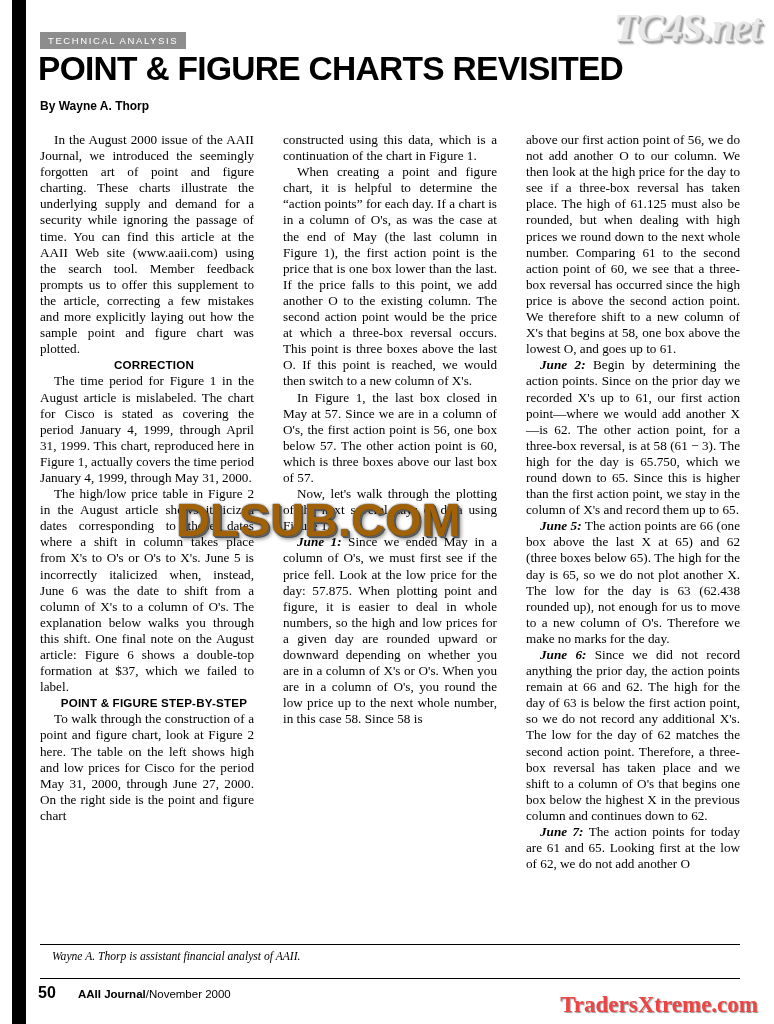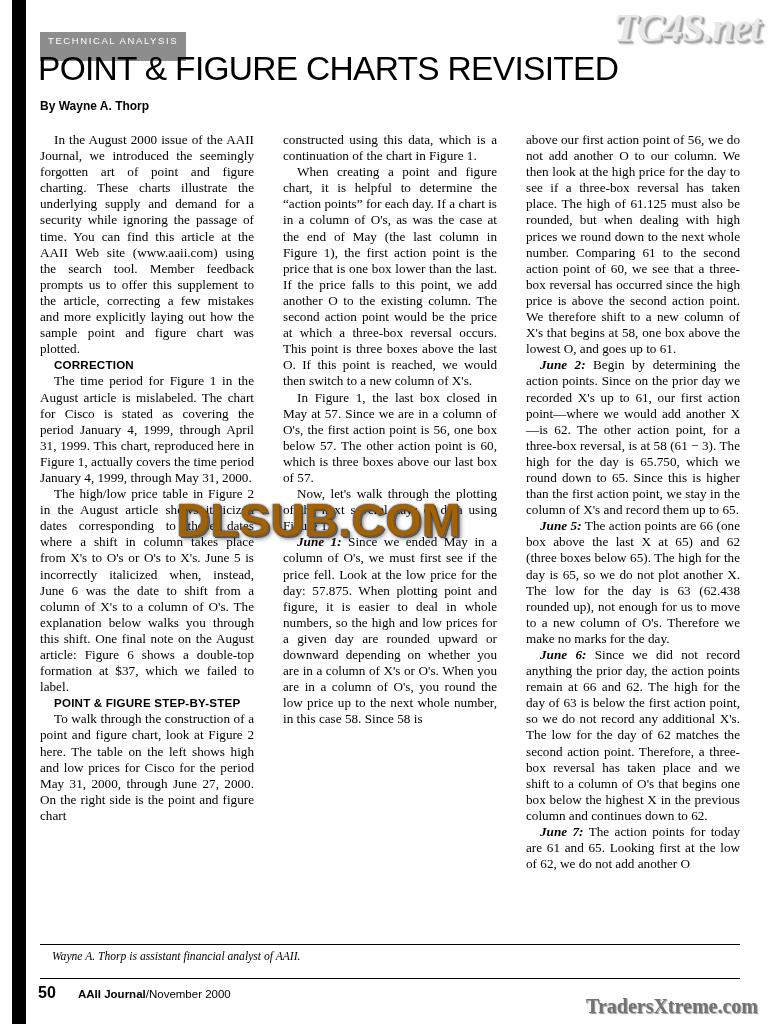--- a/index.html
+++ b/index.html
@@ -64,45 +64,45 @@
       3px 3px 4px rgba(0,0,0,0.5);
     white-space: nowrap;
     z-index: 40;
   }
   .wm-bottom {
     position: absolute;
     right: 16px;
     bottom: 6px;
     font-family: "Liberation Serif", serif;
     font-weight: bold;
-    font-size: 20px;
-    color: #737373;
+    font-size: 23px;
+    color: #ef4444;
     text-shadow: 1px 1px 1px rgba(0,0,0,0.4);
     white-space: nowrap;
     z-index: 40;
   }
   
   .kicker {
     position: absolute;
     left: 40px;
     top: 32px;
     background: #8d8d8d;
     color: #fff;
     font-family: "Liberation Sans", sans-serif;
     font-size: 9.5px;
     letter-spacing: 1.6px;
-    padding: 3px 8px 15px 8px;
+    padding: 3px 8px 3px 8px;
   }
   .title {
     position: absolute;
     left: 38px;
     top: 50px;
     width: 700px;
     font-family: "Liberation Sans", sans-serif;
-    font-weight: normal;
+    font-weight: bold;
     font-size: 33.5px;
     letter-spacing: -0.7px;
     line-height: 38px;
   }
   .byline {
     position: absolute;
     left: 40px;
     top: 99px;
     font-family: "Liberation Sans", sans-serif;
     font-weight: bold;
@@ -132,21 +132,21 @@
     margin: 0;
     text-indent: 14px;
   }
   .col p.noindent { text-indent: 0; }
   .subhead {
     font-family: "Liberation Sans", sans-serif;
     font-weight: bold;
     font-size: 11.6px;
     margin: 13px 0 6px 0;
     text-indent: 0;
-    text-align: left;
+    text-align: center;
     letter-spacing: 0.2px;
   }
   .bi { font-weight: bold; font-style: italic; }
   
   .rule {
     position: absolute;
     left: 40px;
     top: 944px;
     width: 700px;
     height: 1px;

